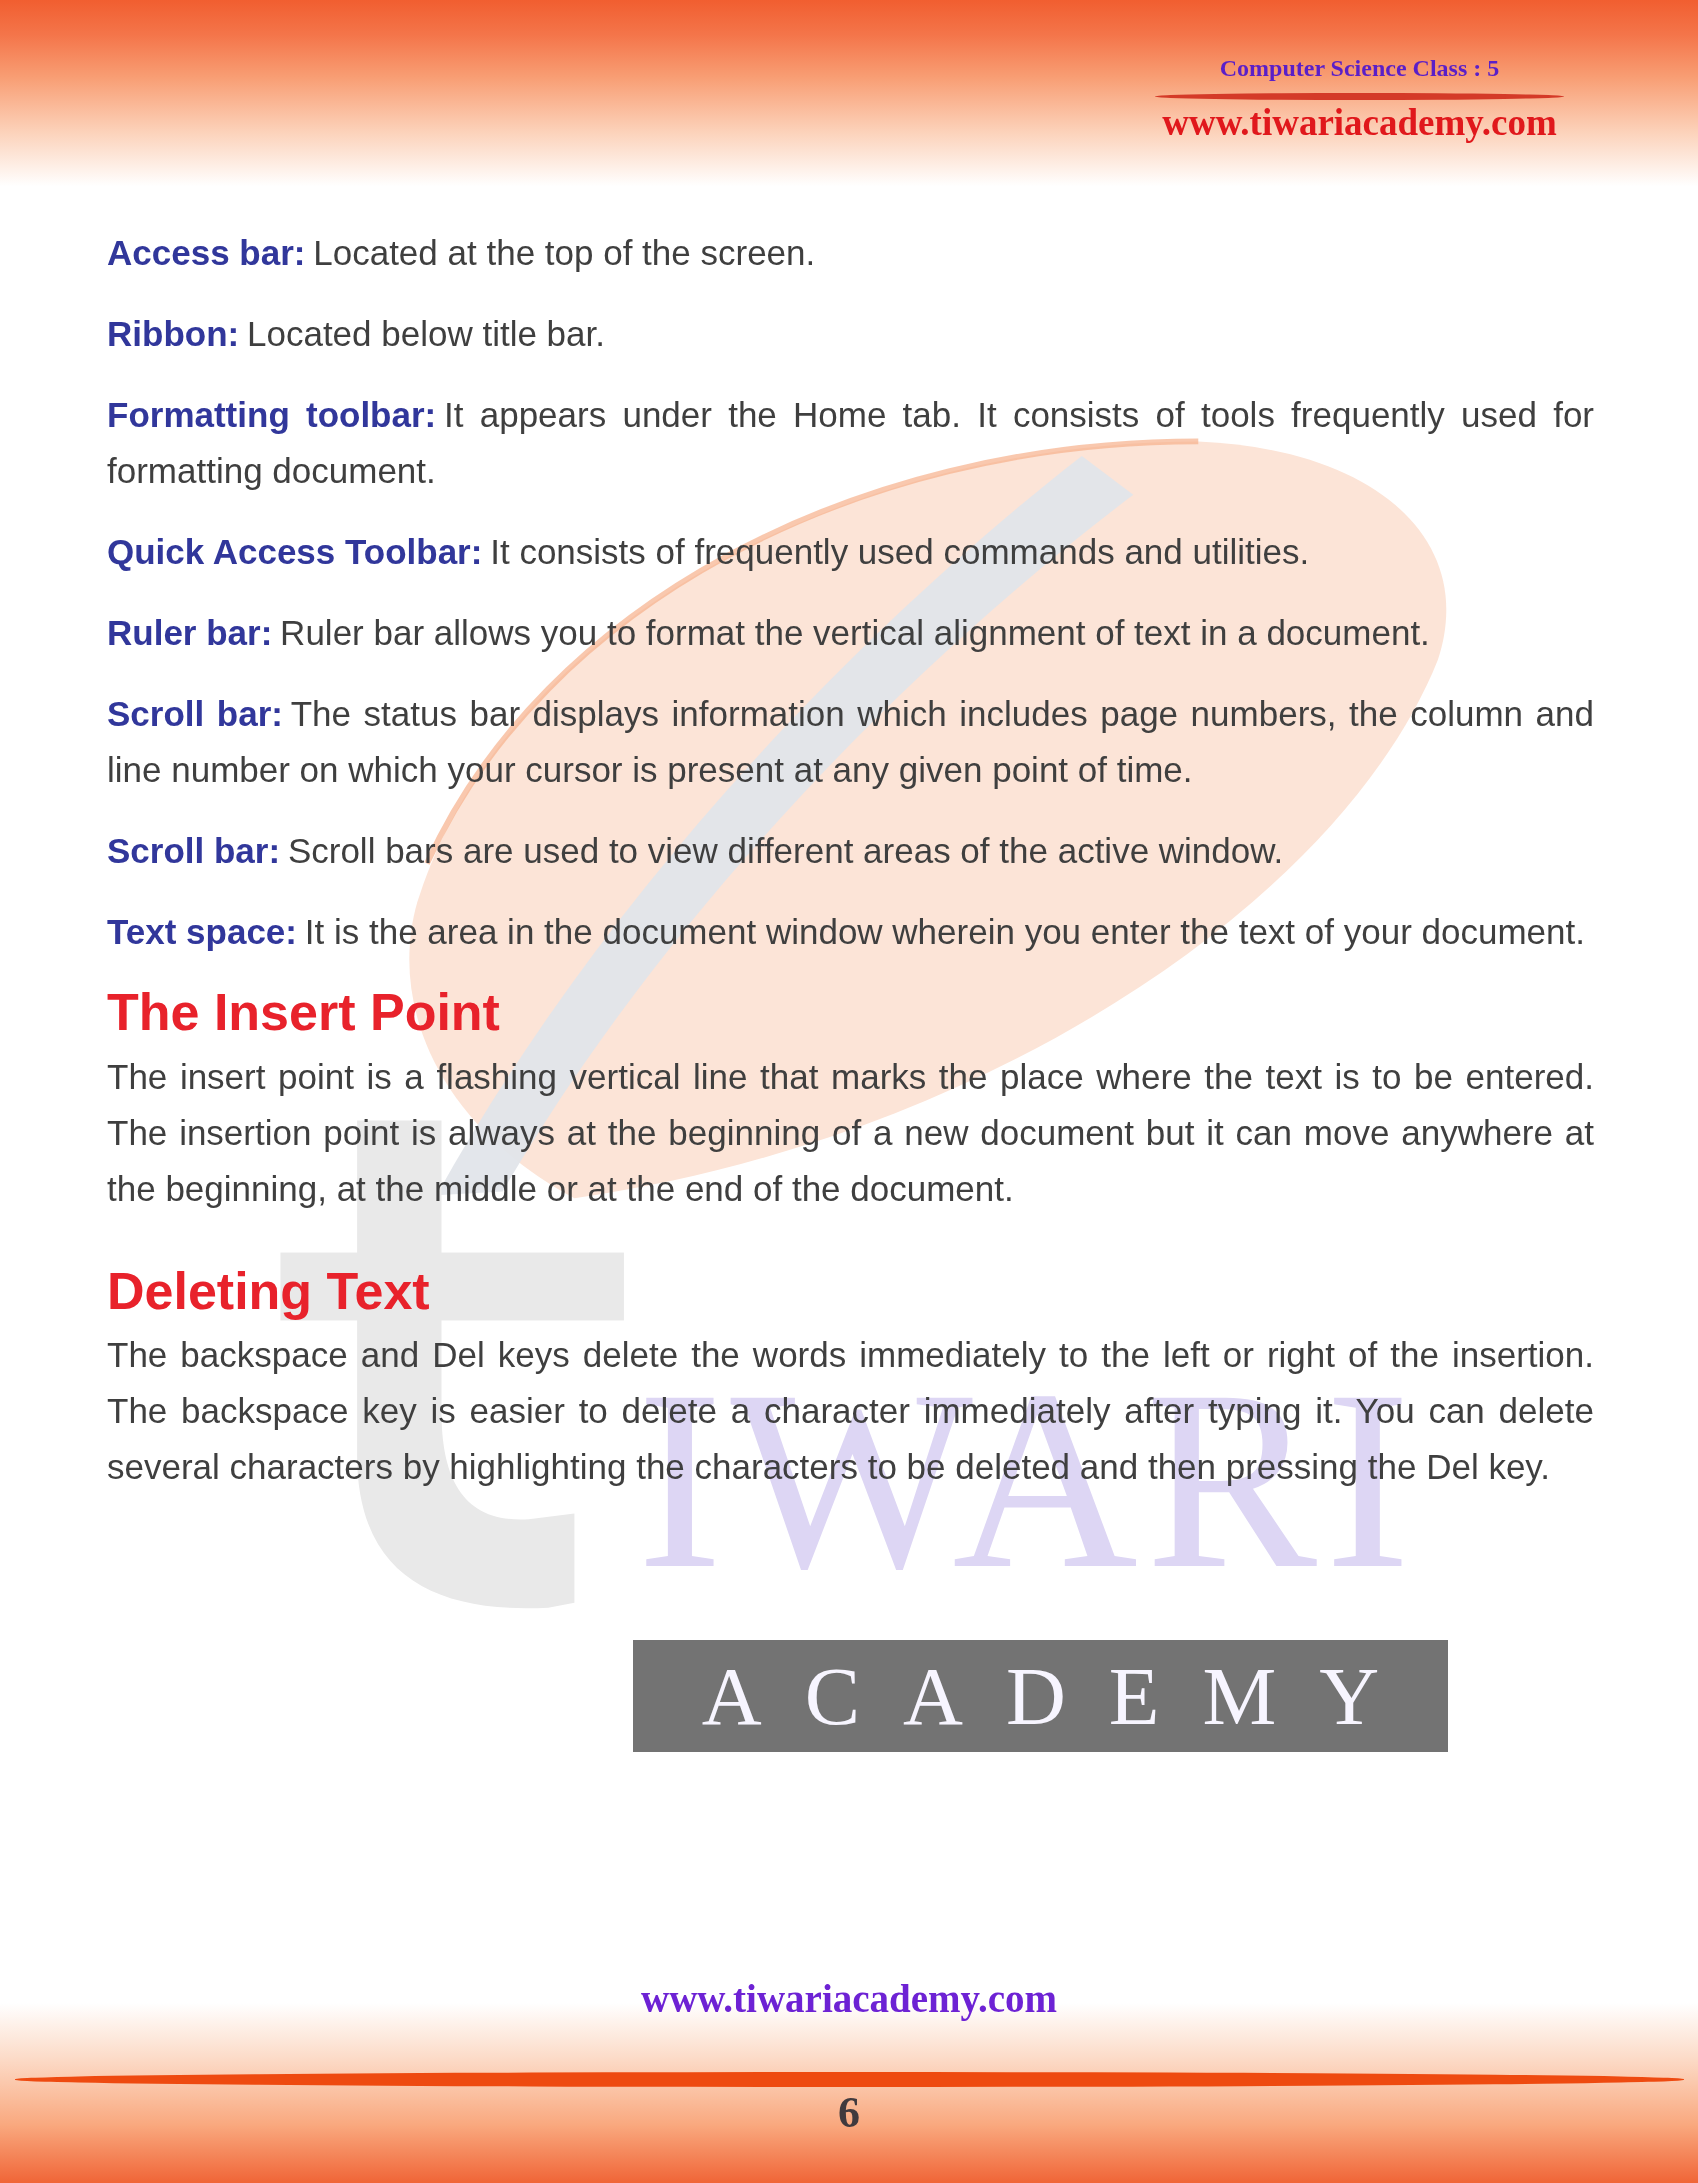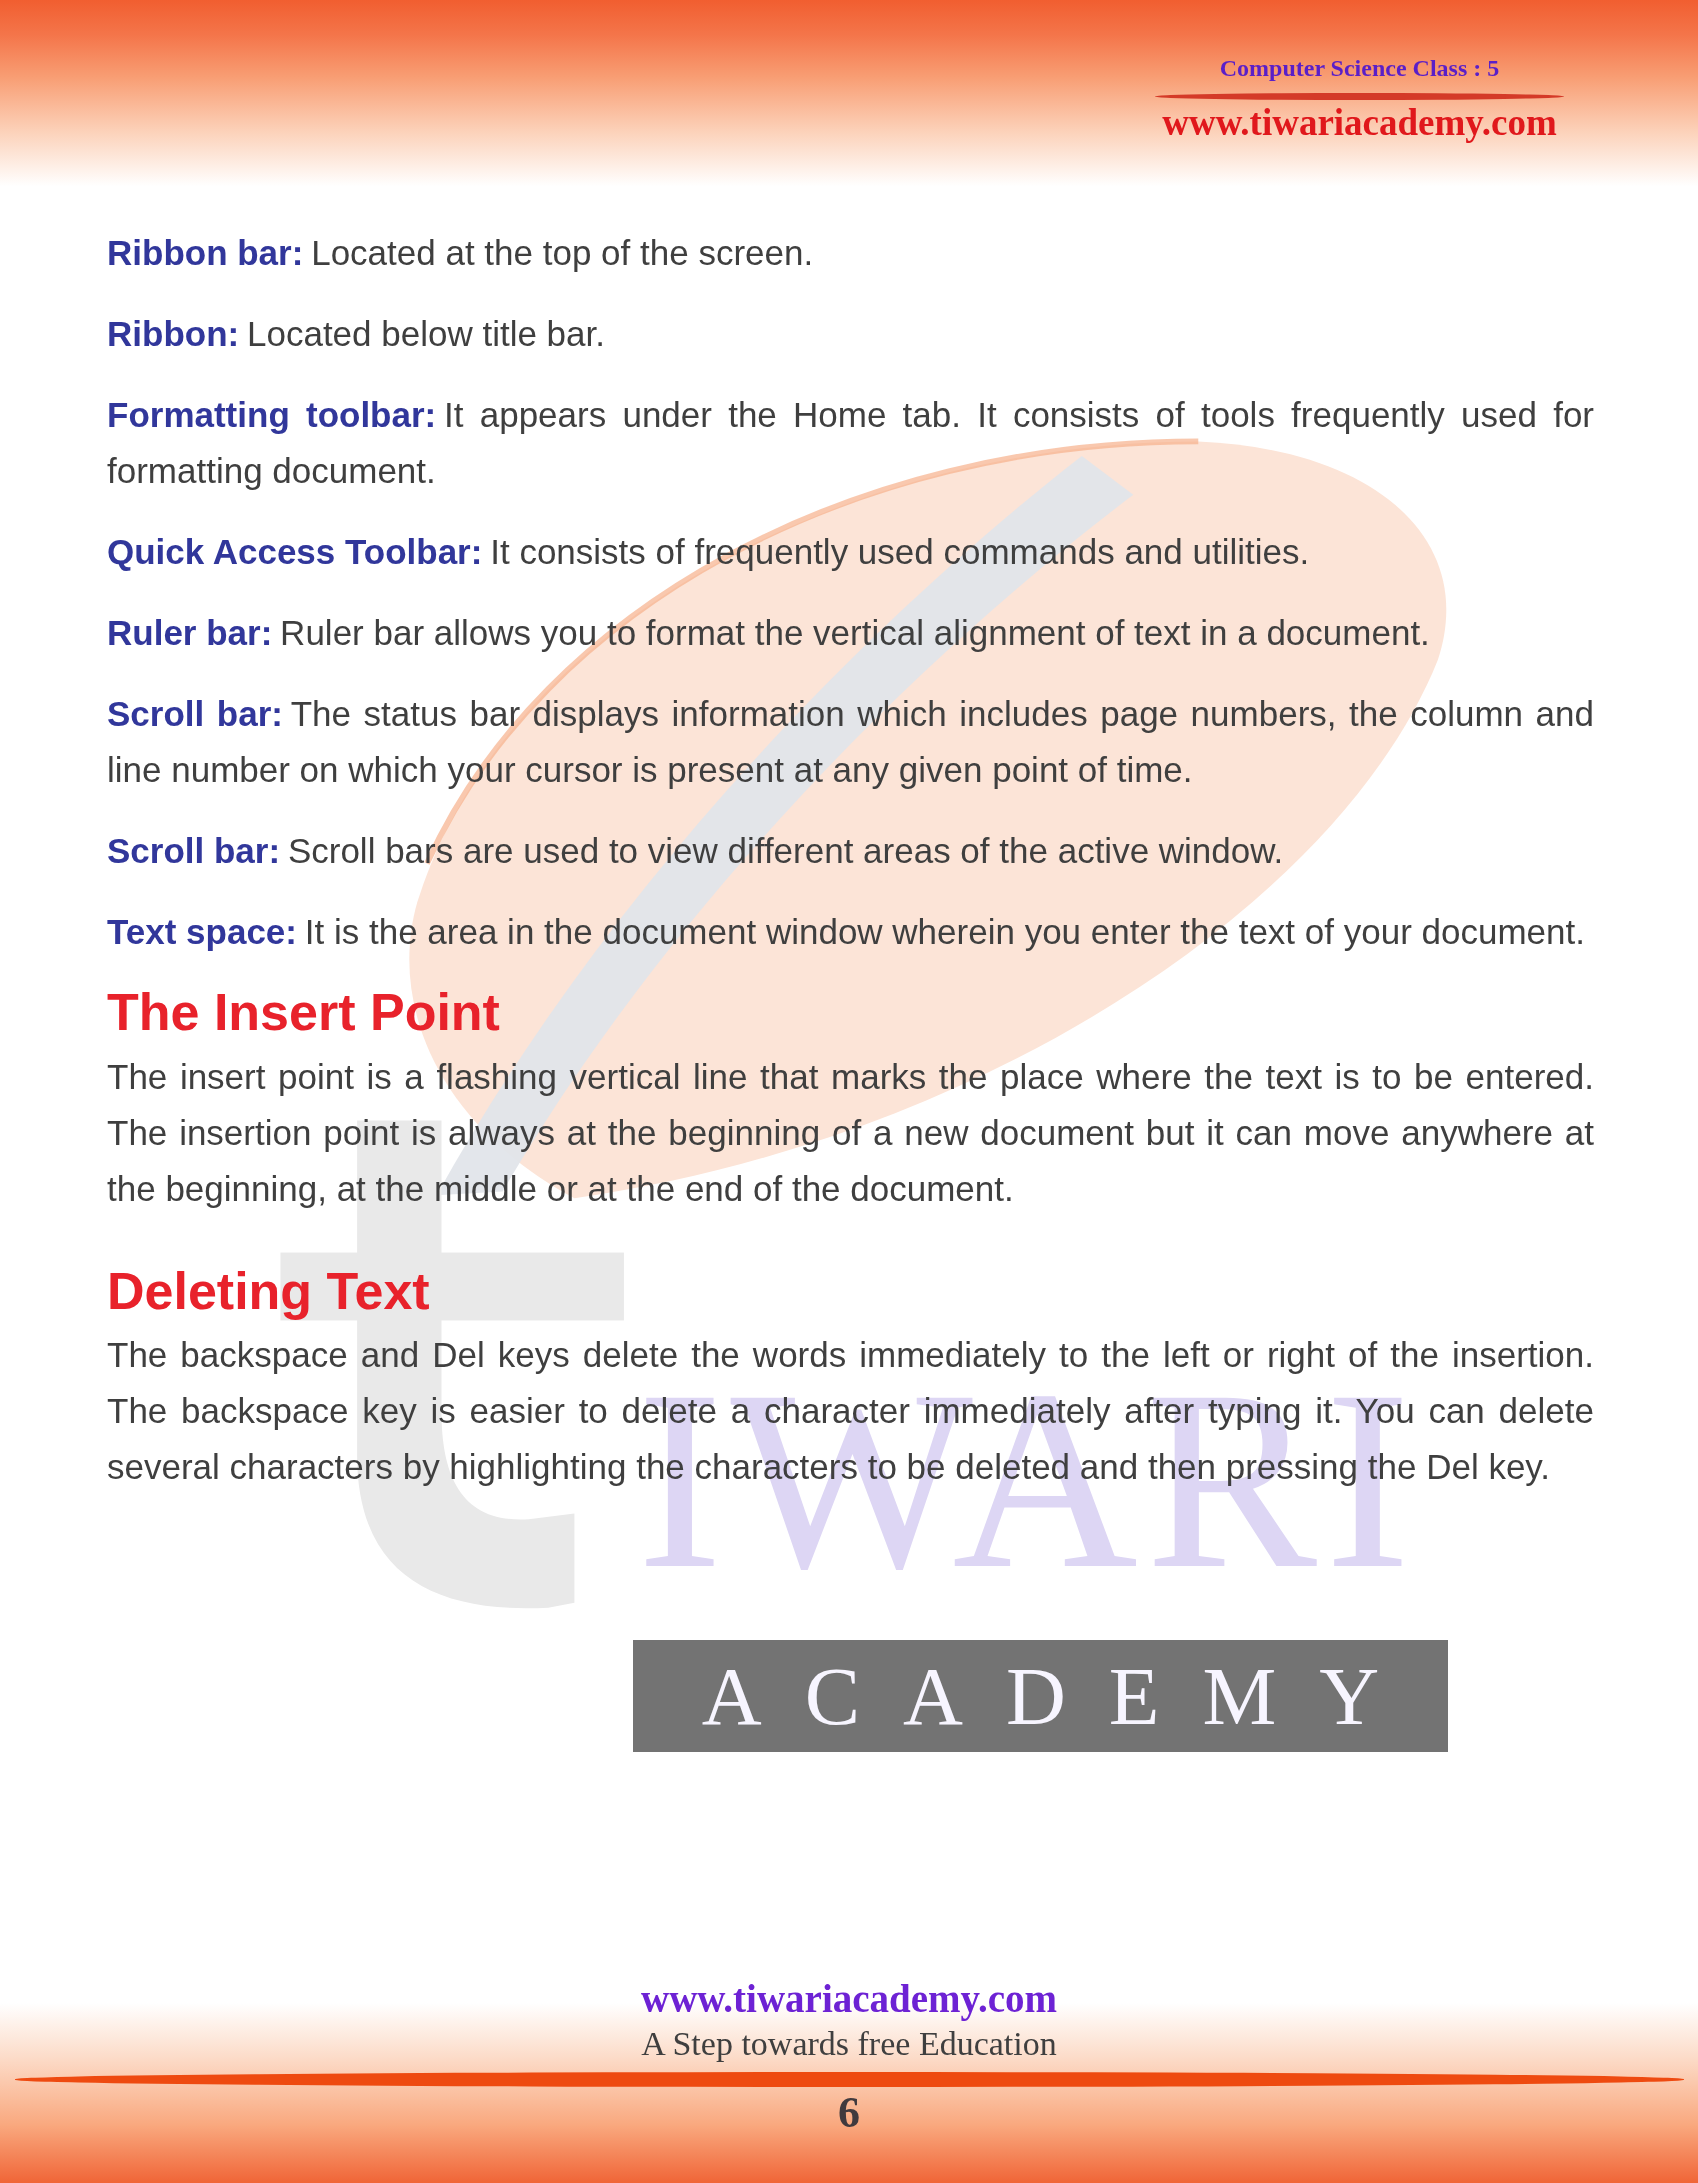--- a/index.html
+++ b/index.html
@@ -114,21 +114,21 @@
   </div>
 
   <header class="hdr">
     <div class="hdr-title">Computer Science Class : 5</div>
     <div class="hdr-divider"></div>
     <div class="hdr-url">www.tiwariacademy.com</div>
   </header>
 
   <main class="content">
 
-    <p class="para"><span class="term">Ribbon bar:</span><span>Located at the top of the screen.</span></p>
+    <p class="para"><span class="term">Access bar:</span><span>Located at the top of the screen.</span></p>
 
     <p class="para"><span class="term">Ribbon:</span><span>Located below title bar.</span></p>
 
     <p class="para"><span class="term">Formatting toolbar:</span><span>It appears under the Home tab. It consists of tools frequently used for formatting document.</span></p>
 
     <p class="para"><span class="term">Quick Access Toolbar:</span><span>It consists of frequently used commands and utilities.</span></p>
 
     <p class="para"><span class="term">Ruler bar:</span><span>Ruler bar allows you to format the vertical alignment of text  in a document.</span></p>
 
     <p class="para"><span class="term">Scroll bar:</span><span>The status bar displays information which includes page numbers, the column and line number on which your cursor is present at any given point of time.</span></p>
@@ -139,18 +139,17 @@
 
     <h2 class="sec-heading">The Insert Point</h2>
     <p class="sec-para">The insert point is a flashing vertical line that marks the place where the text is to be entered. The insertion point is always at the beginning of a new document but it can move anywhere at the beginning, at the middle or at the end  of the document.</p>
 
     <h2 class="sec-heading second">Deleting Text</h2>
     <p class="sec-para">The backspace and Del keys delete the words immediately to the left or right of the insertion. The backspace key is easier to delete a character immediately after typing it. You can delete several characters by highlighting the characters to be deleted and then pressing the Del key.</p>
 
   </main>
 
   <div class="ftr-url">www.tiwariacademy.com</div>
-  <div class="ftr-tagline">A Step towards free Education</div>
   <div class="ftr-divider"></div>
   <div class="ftr-page">6</div>
 
 </div>
 
 
 </body></html>

